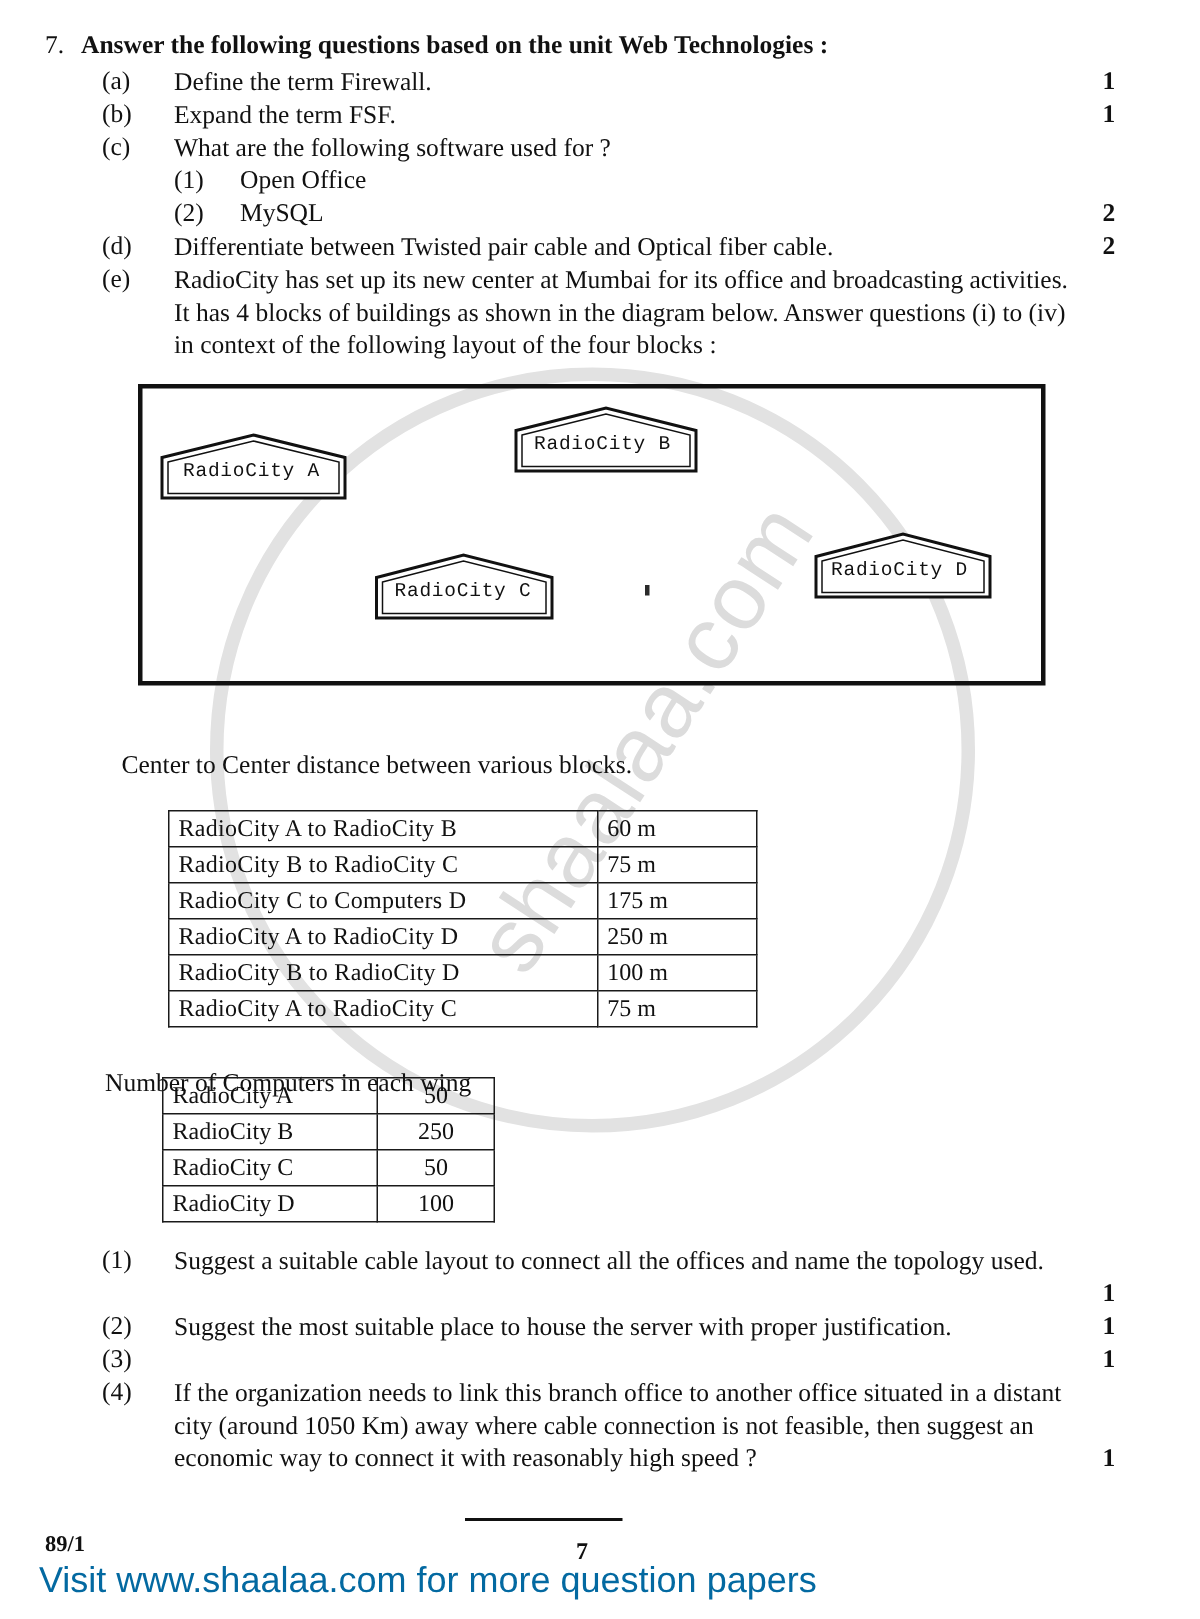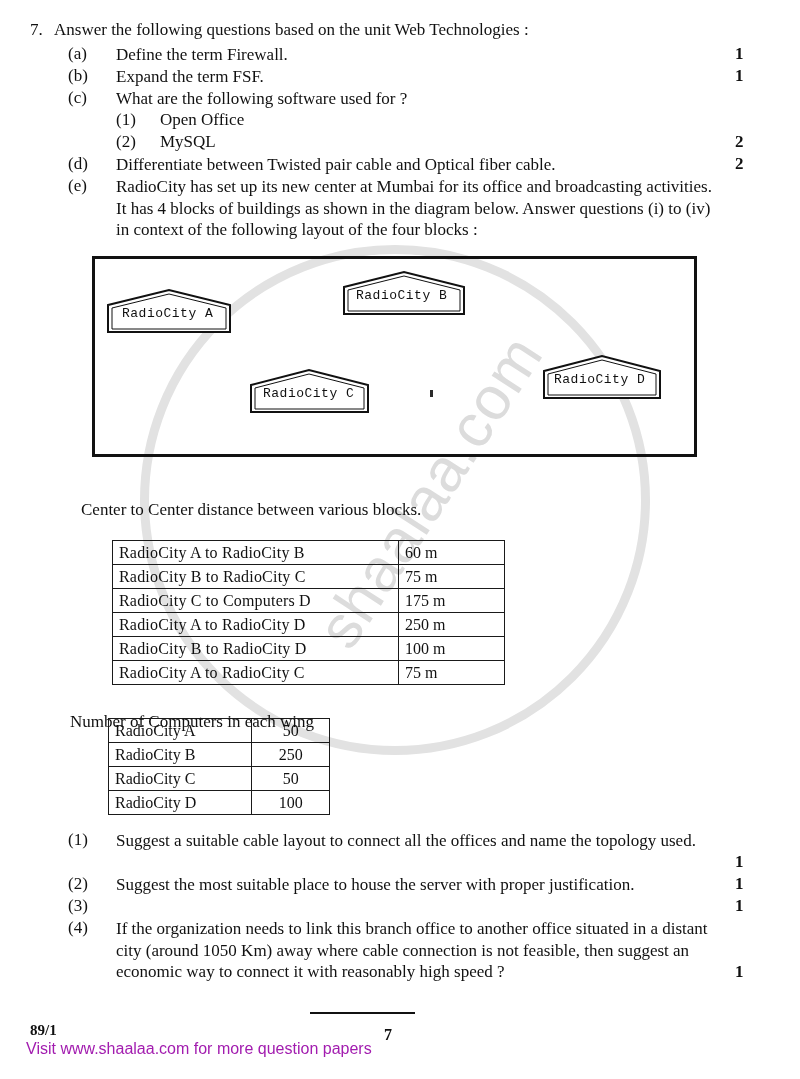--- a/index.html
+++ b/index.html
@@ -61,21 +61,21 @@
   .marks {
     position: absolute;
     left: 735px;
     font-weight: bold;
     font-size: 17px;
     font-family: "Liberation Serif", "DejaVu Serif", serif;
   }
 
   
   #q7-number { position: absolute; left: 30px;  top: 20px;  font-size: 17px; }
-  #q7-stem   { position: absolute; left: 54px;  top: 20px;  font-size: 17px; width: 660px; }
+  #q7-stem   { position: absolute; left: 54px;  top: 20px;  font-size: 17px; width: 660px; font-weight: bold; }
 
   .sub-label { position: absolute; left: 68px; font-size: 17px; }
   .sub-body  { position: absolute; left: 116px; font-size: 17px; line-height: 21.5px; }
 
   .subsub-label { position: absolute; left: 116px; font-size: 17px; }
   .subsub-body  { position: absolute; left: 160px; font-size: 17px; }
 
   
   #diagram-box {
     position: absolute;
@@ -150,22 +150,22 @@
     left: 384px;
     top: 1026px;
     font-size: 16px;
     font-weight: bold;
   }
   #site-banner {
     position: absolute;
     left: 26px;
     top: 1040px;
     font-family: "Liberation Sans", "DejaVu Sans", sans-serif;
-    font-size: 16px;
-    color: #a21caf;
+    font-size: 24px;
+    color: #0369a1;
     white-space: nowrap;
   }
   #center-speck {
     position: absolute;
     left: 430px;
     top: 390px;
     width: 3px;
     height: 7px;
     background: #2a2a2a;
     z-index: 3;

